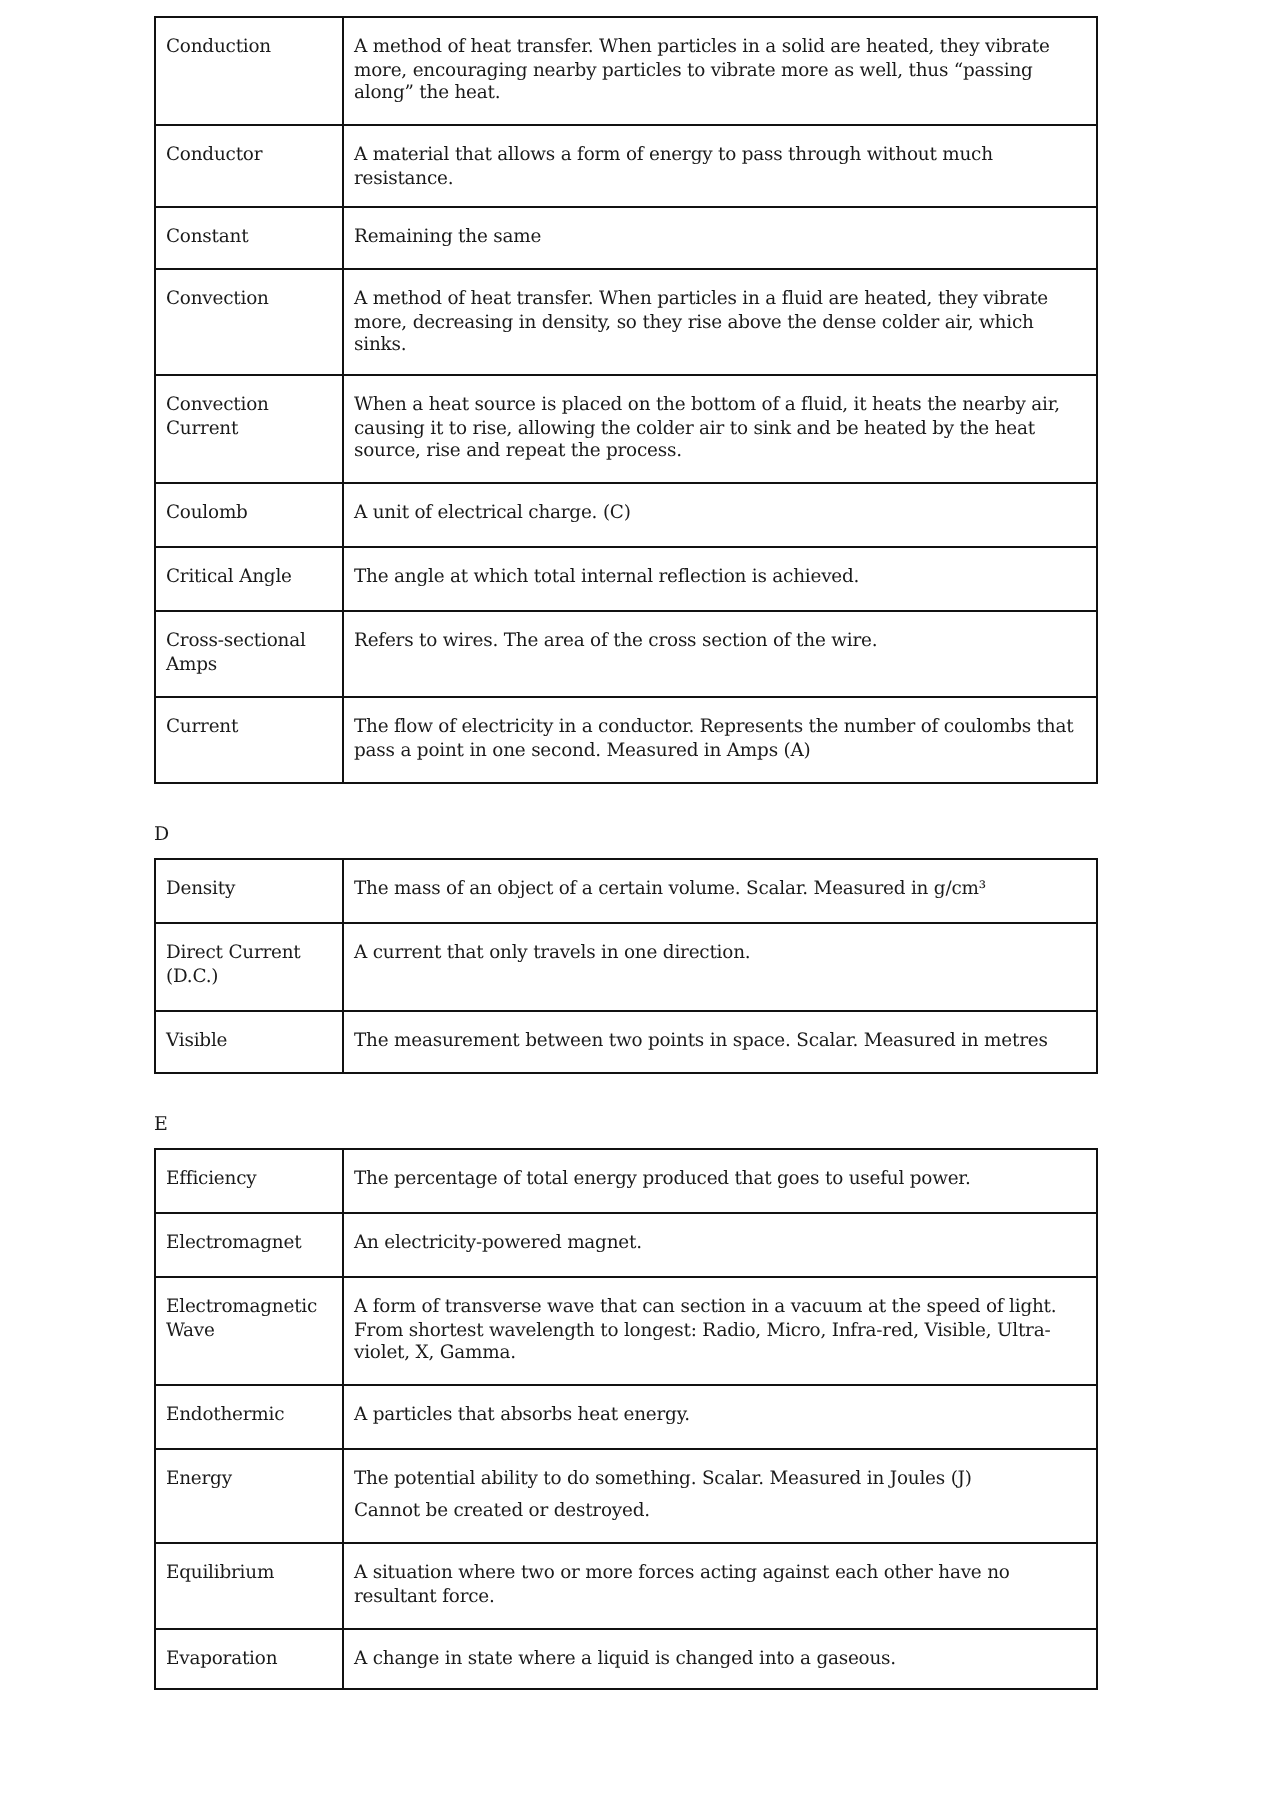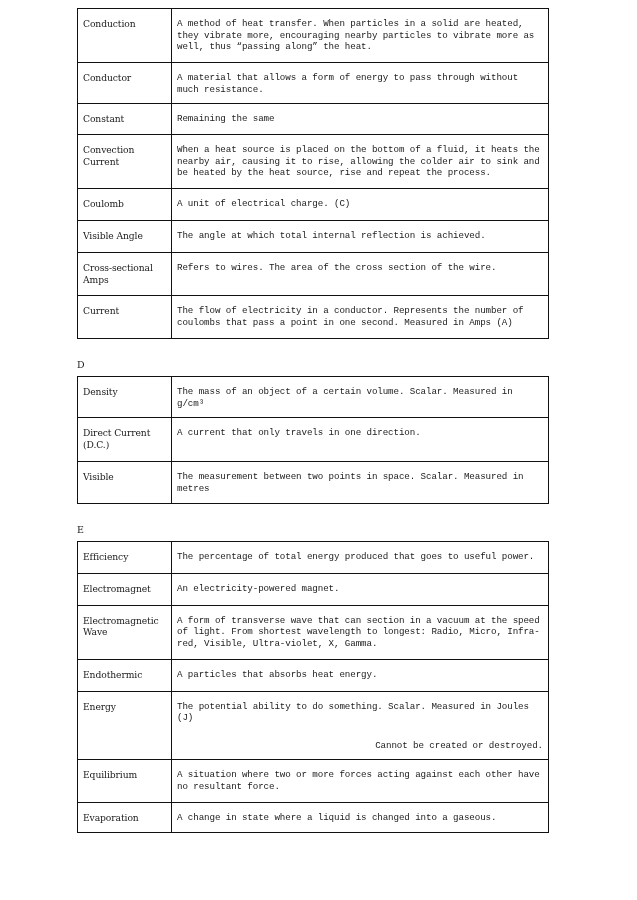--- a/index.html
+++ b/index.html
@@ -4,22 +4,22 @@
 <style>
   html, body { margin: 0; padding: 0; background: #ffffff; }
   body { width: 637px; height: 900px; position: relative; overflow: hidden;
          font-family: "DejaVu Serif", "Liberation Serif", serif; color: #1a1a1a; }
   .page { position: absolute; left: 77px; top: 8px; width: 472px; }
   table.gloss { width: 472px; border-collapse: collapse; table-layout: fixed; }
   table.gloss td { border: 1px solid #111; vertical-align: top; font-size: 9.2px; line-height: 11.6px;
                    padding: 9px 5px 8px 5px; letter-spacing: -0.1px; }
   td.term { width: 83px; }
   td.def { width: 366px; }
-  .def p { margin: 0; font-family: Liberation Mono, monospace; }
-  .def p + p { margin-top: 16px; text-align: right; }
+  .def p { margin: 0; }
+  .def p + p { margin-top: 4px; }
   .letter { font-size: 9.5px; height: 14px; line-height: 14px; margin: 19px 0 4px 0; }
 </style>
 </head>
 <body>
 
 <div class="page">
 
   <table class="gloss">
     <tbody>
       <tr style="height:54px">
@@ -33,34 +33,40 @@
           <td class="def">
             <p>A material that allows a form of energy to pass through without much resistance.</p>
           </td>
         </tr>
       <tr style="height:31px">
           <td class="term">Constant</td>
           <td class="def">
             <p>Remaining the same</p>
           </td>
         </tr>
+      <tr style="height:44px">
+          <td class="term">Convection</td>
+          <td class="def">
+            <p>A method of heat transfer. When particles in a fluid are heated, they vibrate more, decreasing in density, so they rise above the dense colder air, which sinks.</p>
+          </td>
+        </tr>
       <tr style="height:54px">
           <td class="term">Convection Current</td>
           <td class="def">
             <p>When a heat source is placed on the bottom of a fluid, it heats the nearby air, causing it to rise, allowing the colder air to sink and be heated by the heat source, rise and repeat the process.</p>
           </td>
         </tr>
       <tr style="height:32px">
           <td class="term">Coulomb</td>
           <td class="def">
             <p>A unit of electrical charge. (C)</p>
           </td>
         </tr>
       <tr style="height:32px">
-          <td class="term">Visible Angle</td>
+          <td class="term">Critical Angle</td>
           <td class="def">
             <p>The angle at which total internal reflection is achieved.</p>
           </td>
         </tr>
       <tr style="height:43px">
           <td class="term">Cross-sectional Amps</td>
           <td class="def">
             <p>Refers to wires. The area of the cross section of the wire.</p>
           </td>
         </tr>

